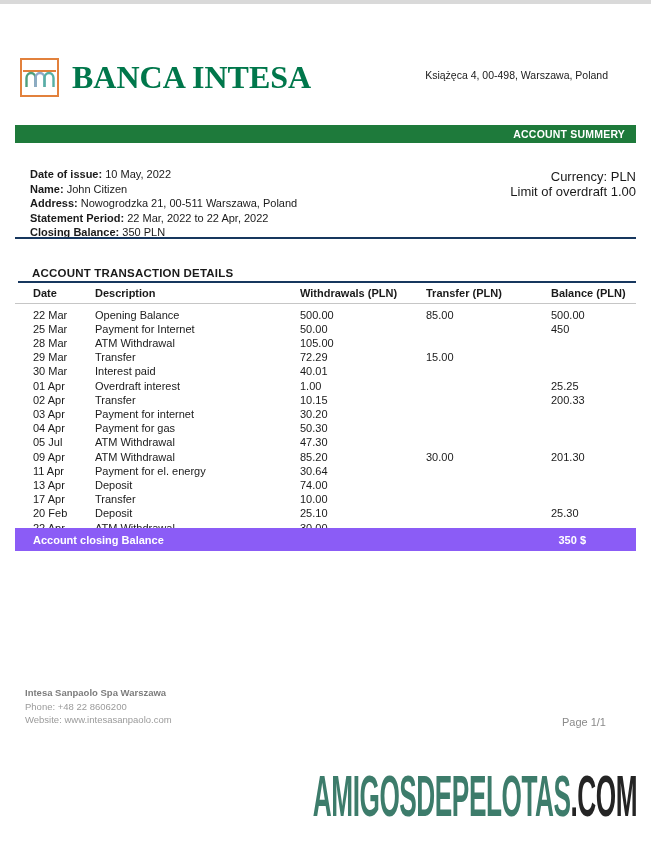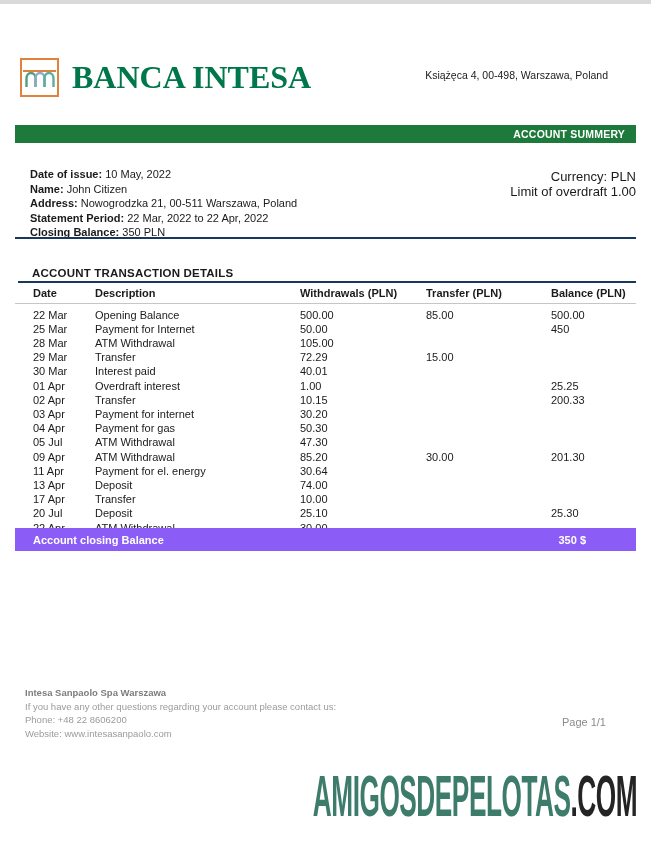--- a/index.html
+++ b/index.html
@@ -258,21 +258,21 @@
         <div class="c-bal"></div>
       </div>
       <div class="t-row">
         <div class="c-date">17 Apr</div>
         <div class="c-desc">Transfer</div>
         <div class="c-wd">10.00</div>
         <div class="c-dep"></div>
         <div class="c-bal"></div>
       </div>
       <div class="t-row">
-        <div class="c-date">20 Jul</div>
+        <div class="c-date">20 Feb</div>
         <div class="c-desc">Deposit</div>
         <div class="c-wd">25.10</div>
         <div class="c-dep"></div>
         <div class="c-bal">25.30</div>
       </div>
       <div class="t-row">
         <div class="c-date">22 Apr</div>
         <div class="c-desc">ATM Withdrawal</div>
         <div class="c-wd">30.00</div>
         <div class="c-dep"></div>
@@ -281,21 +281,20 @@
     </div>
 </div>
 
 <div class="closing-bar">
   <span>Account closing Balance</span>
   <span>350  $</span>
 </div>
 
 <div class="footer-block">
   <div class="footer-company">Intesa Sanpaolo Spa Warszawa</div>
-  <div>If you have any other questions regarding your account please contact us:</div>
   <div>Phone: +48 22 8606200</div>
   <div>Website: www.intesasanpaolo.com</div>
 </div>
 <div class="page-num">Page 1/1</div>
 
 <div class="watermark">
   <span style="color: rgb(61, 124, 107);">AMIGOSDEPELOTAS</span><span style="color: rgb(36, 36, 36);">.COM</span>
 </div>
 
 </body></html>

